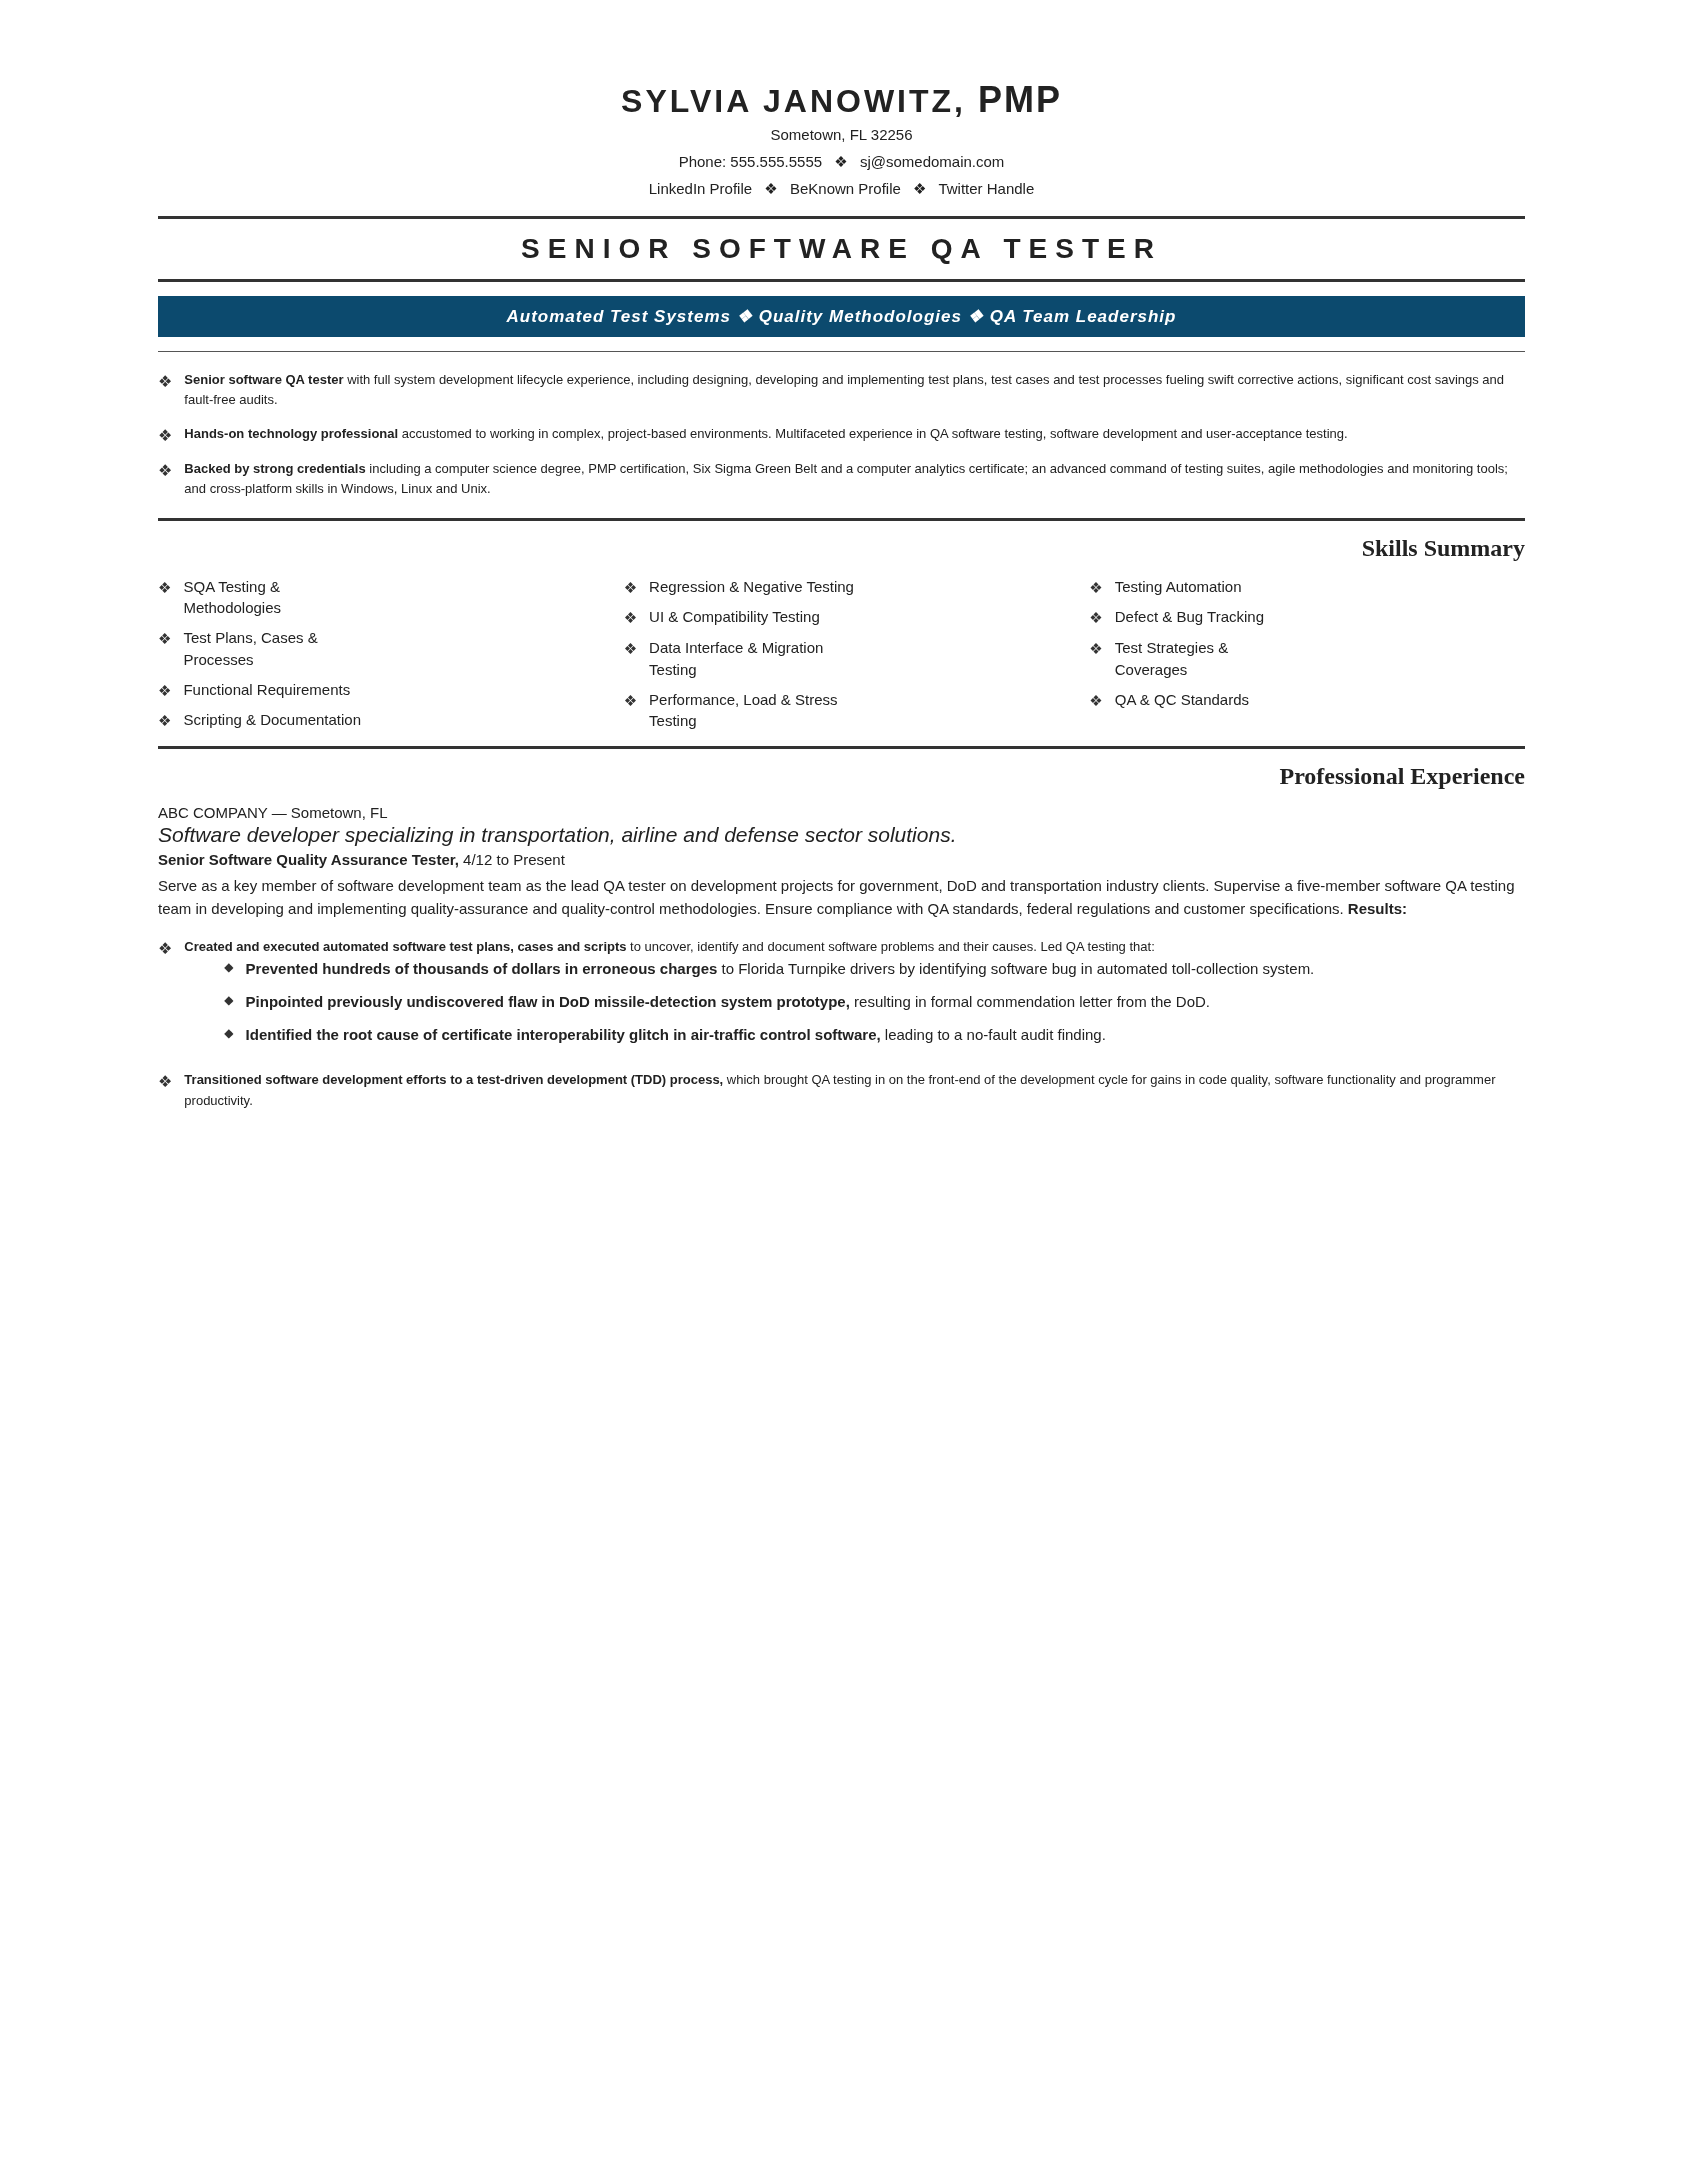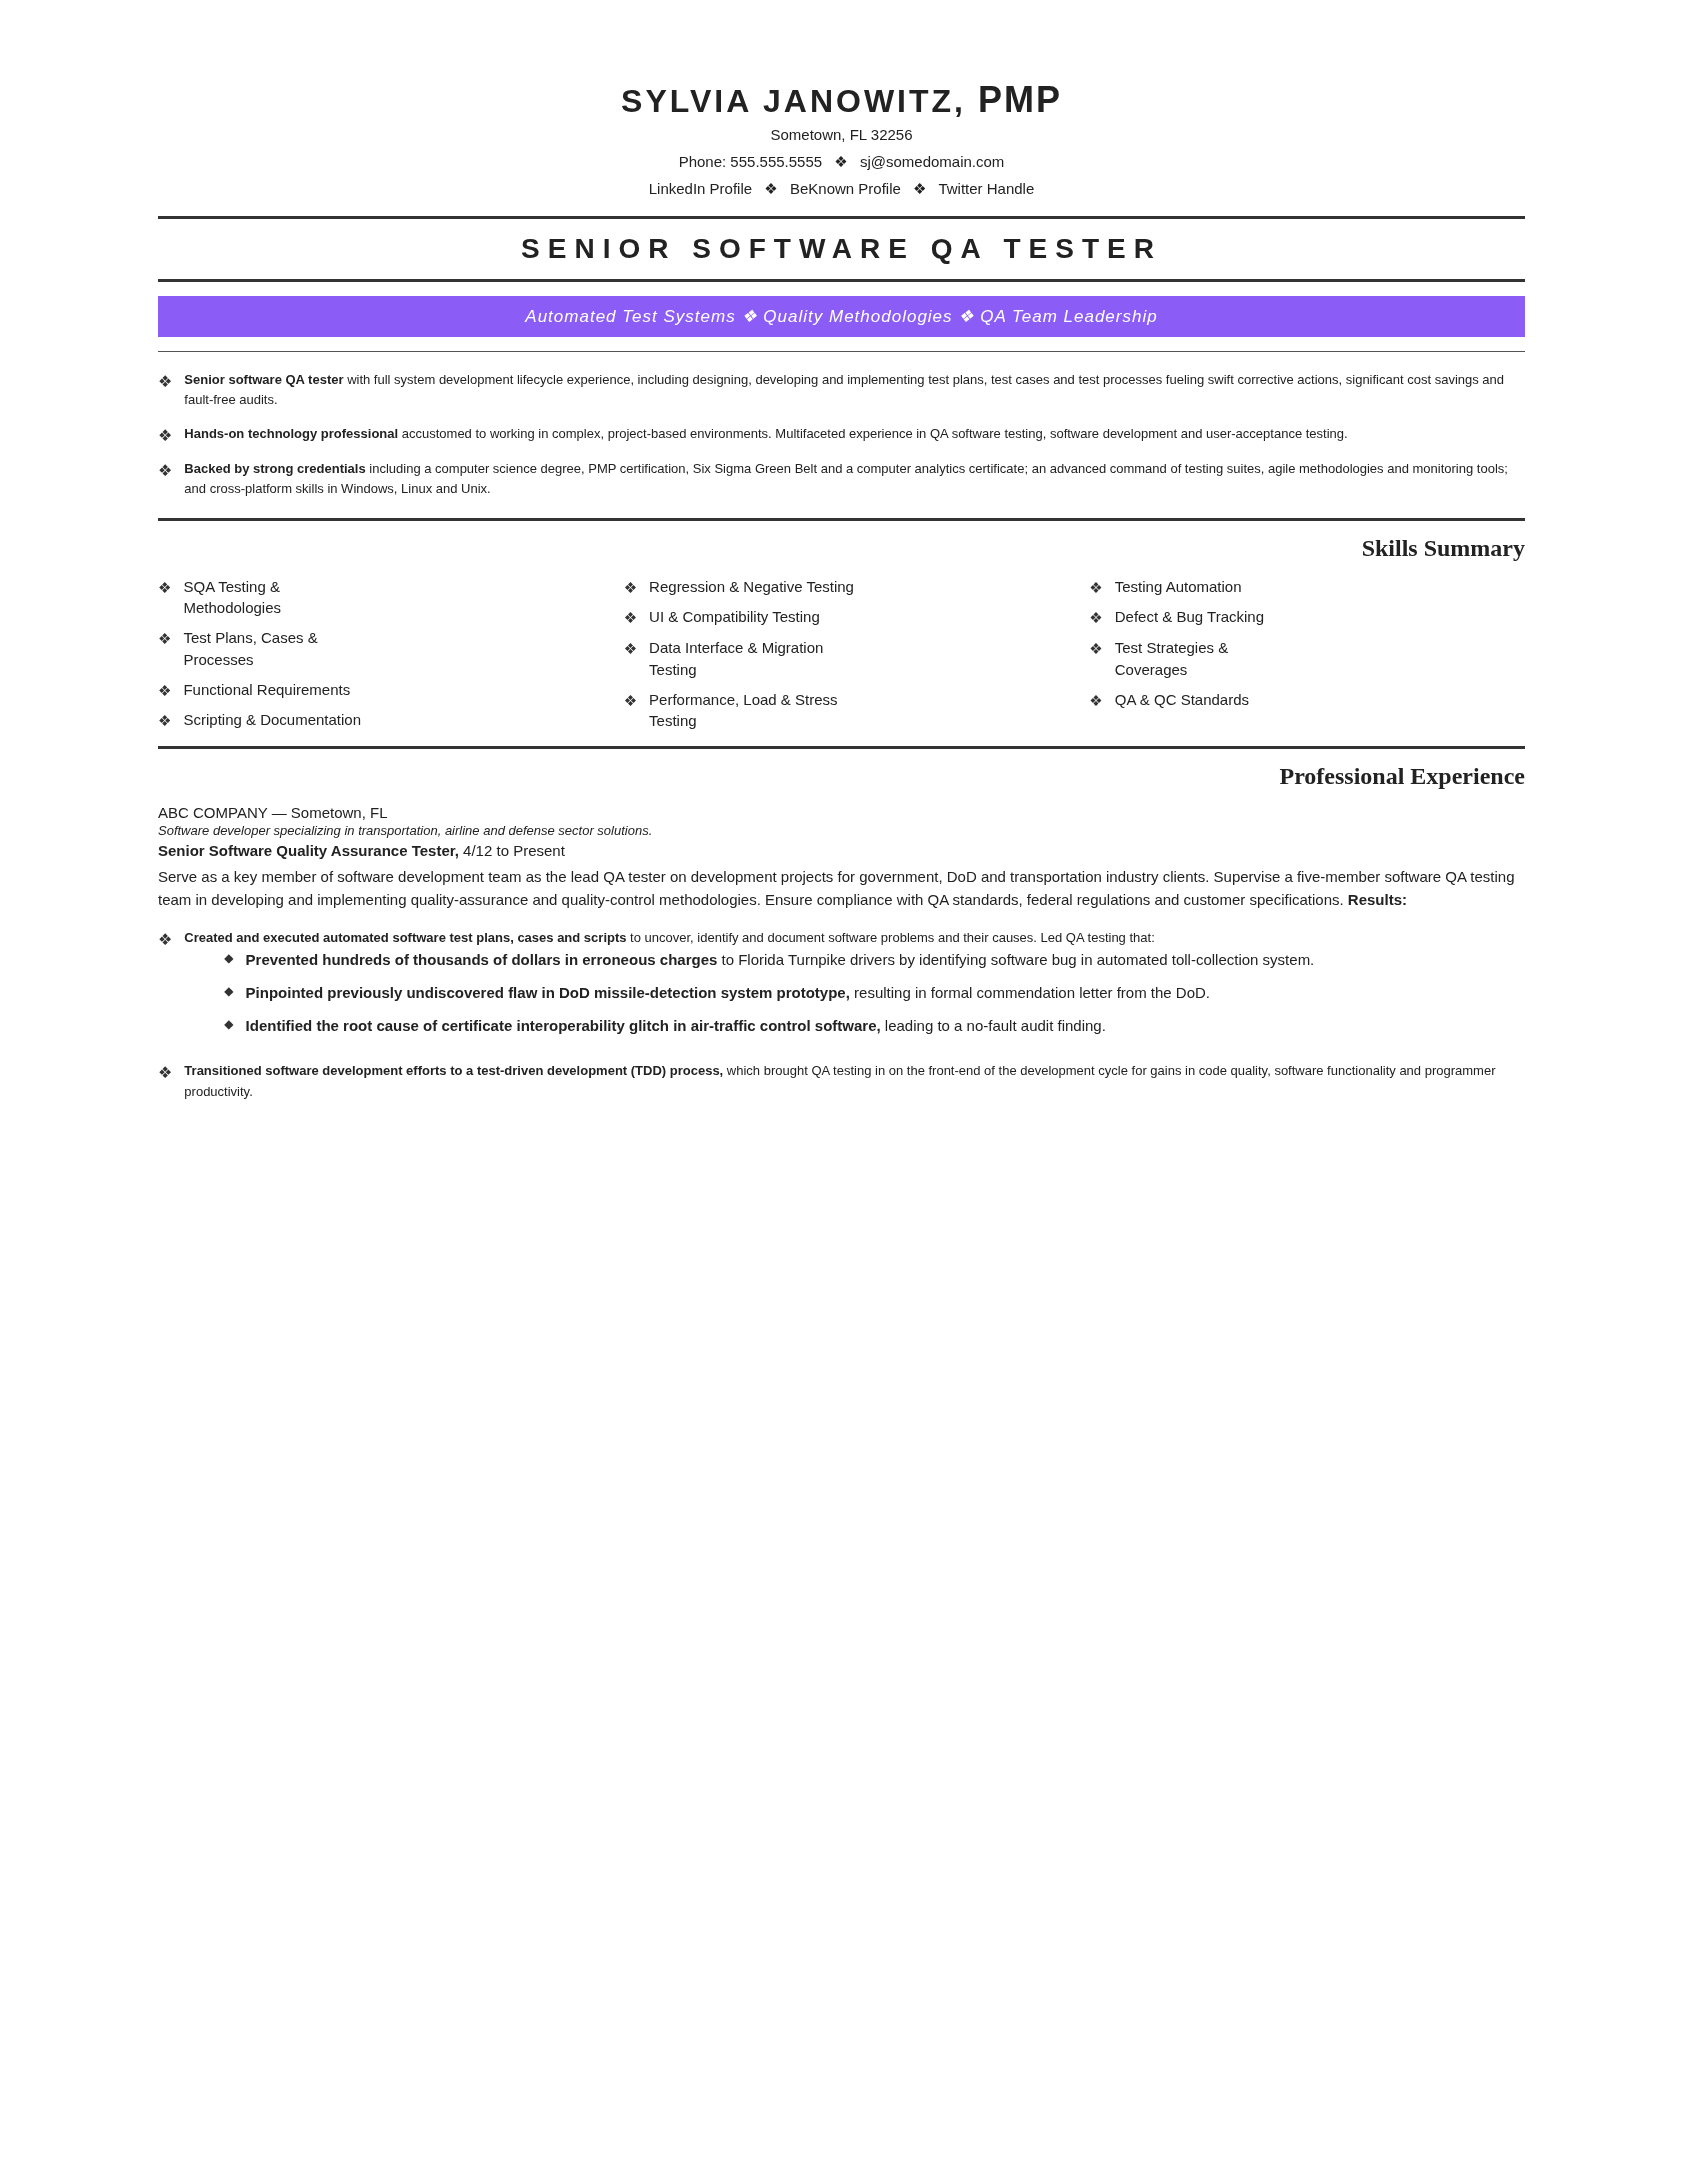--- a/index.html
+++ b/index.html
@@ -45,28 +45,29 @@
     .section-title-wrap {
       text-align: right;
       margin: 8px 0 14px 0;
     }
     .section-title {
       font-size: 24px;
       font-weight: 700;
       font-family: Georgia, serif;
     }
     .job-title-bar {
-      background: #8b5cf6;
+      background: #0c4a6e;
       color: #fff;
       text-align: center;
       padding: 10px 12px;
       margin: 6px 0;
       font-size: 17px;
       font-style: italic;
       letter-spacing: 1px;
+      font-weight: bold;
     }
     .title-main {
       font-size: 28px;
       font-weight: 900;
       letter-spacing: 8px;
       text-transform: uppercase;
       text-align: center;
       margin: 10px 0 6px 0;
       font-family: Arial, sans-serif;
     }
@@ -110,21 +111,21 @@
     .skill-item span {
       font-size: 15px;
       line-height: 1.45;
     }
     .exp-company {
       font-size: 15px;
       margin-bottom: 2px;
     }
     .exp-tagline {
       font-style: italic;
-      font-size: 13px;
+      font-size: 21px;
       margin-bottom: 4px;
     }
     .exp-role {
       font-size: 15px;
       margin-bottom: 6px;
     }
     .exp-desc {
       font-size: 15px;
       line-height: 1.55;
       margin-bottom: 16px;

